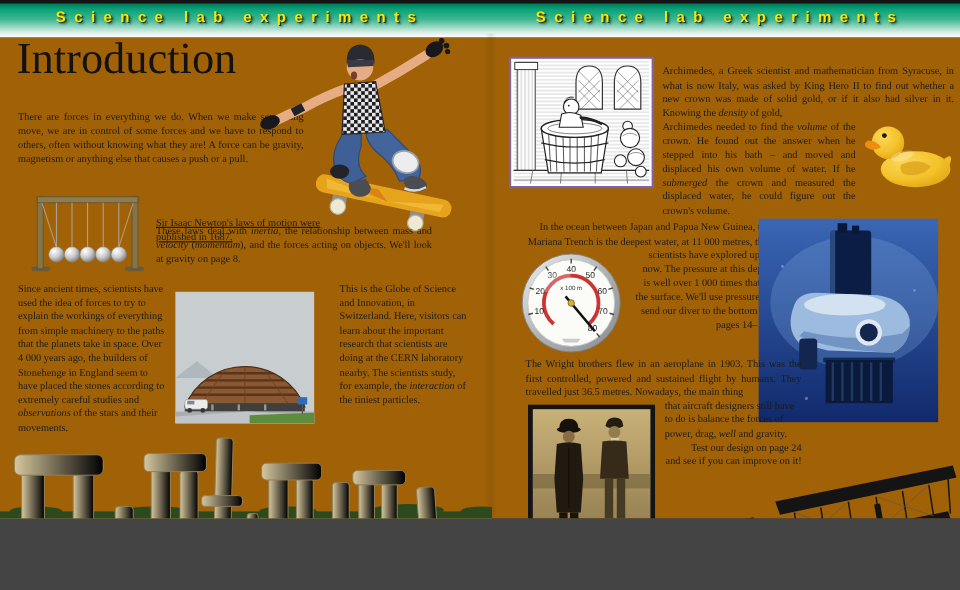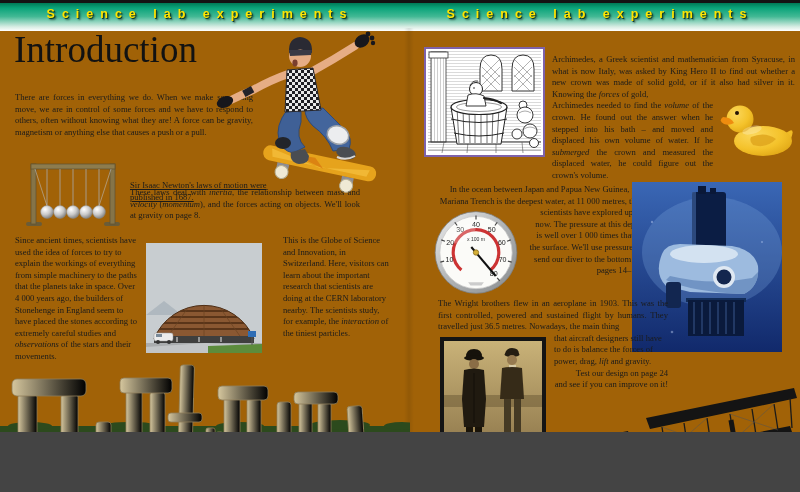--- a/index.html
+++ b/index.html
@@ -283,21 +283,21 @@
       <circle cx="99" cy="58" r="4"></circle>
         <circle cx="101" cy="68" r="8"></circle>
       <circle cx="106" cy="84" r="7"></circle>
         <circle cx="93" cy="87" r="5"></circle>
         <circle cx="110" cy="96" r="4.5"></circle>
     </g>
     <path d="M95,66 Q101,62 107,66 M100,82 Q106,78 112,82" stroke="#555555" stroke-width=".5" fill="none"></path>
   </svg>
 
   <div class="txt just" style="left:552px;top:54px;width:243px;">
-    <p><span>Archimedes, a Greek scientist and mathematician from Syracuse, in what is now Italy, was asked by King Hero II to find out whether a new crown was made of solid gold, or if it also had silver in it. Knowing the </span><i>forces</i><span> of gold,</span></p>
+    <p><span>Archimedes, a Greek scientist and mathematician from Syracuse, in what is now Italy, was asked by King Hero II to find out whether a new crown was made of solid gold, or if it also had silver in it. Knowing the </span><i>density</i><span> of gold,</span></p>
     <svg class="duck-float" width="76" height="58" viewBox="0 0 76 58">
       <defs>
         <radialGradient id="duckG" cx="35%" cy="30%" r="80%">
           <stop offset="0%" stop-color="#fbd75a"></stop>
             <stop offset="60%" stop-color="#f4c22a"></stop>
           <stop offset="100%" stop-color="#dfa514"></stop>
         </radialGradient>
       </defs>
       <path d="M66,34 Q78,24 71,41 Z" fill="#f0bb24"></path>
       <ellipse cx="44" cy="41" rx="29" ry="15" fill="url(#duckG)"></ellipse>
@@ -417,21 +417,21 @@
         <ellipse cx="72" cy="17.5" rx="7.5" ry="2.4" fill="#241d12"></ellipse>
         <circle cx="72" cy="23" r="5" fill="#967a50"></circle>
         <rect x="69" y="28" width="7" height="3" fill="#d8cba8"></rect>
         <path d="M62,31 Q72,29 82,31 L84,62 L60,62 Z" fill="#362b18"></path>
         <rect x="64" y="62" width="7" height="38" fill="#453a24"></rect>
         <rect x="74" y="62" width="7" height="38" fill="#453a24"></rect>
         <ellipse cx="67" cy="102" rx="4.5" ry="2.2" fill="#14100a"></ellipse>
         <ellipse cx="78" cy="102" rx="4.5" ry="2.2" fill="#14100a"></ellipse>
       </g>
     </svg>
-    <p><span>that aircraft designers still have to do is balance the forces of power, drag, </span><i>lift</i><span> and gravity.</span></p>
+    <p><span>that aircraft designers still have to do is balance the forces of power, drag, </span><i>well</i><span> and gravity.</span></p>
     <p class="indent">Test our design on page 24 and see if you can improve on it!</p>
   </div>
 
   <svg class="abs" style="left:562px;top:384px;" width="238" height="106" viewBox="0 0 238 106">
     <path d="M84,34 L232,4 L235,14 L88,45 Z" fill="#141414"></path>
     <path d="M98,68 L228,42 L231,51 L102,78 Z" fill="#141414"></path>
     <g stroke="#1a1a1a" stroke-width="1.3">
       <line x1="100" y1="43" x2="104" y2="70"></line>
         <line x1="122" y1="39" x2="126" y2="66"></line>
       <line x1="145" y1="34" x2="149" y2="61"></line>

